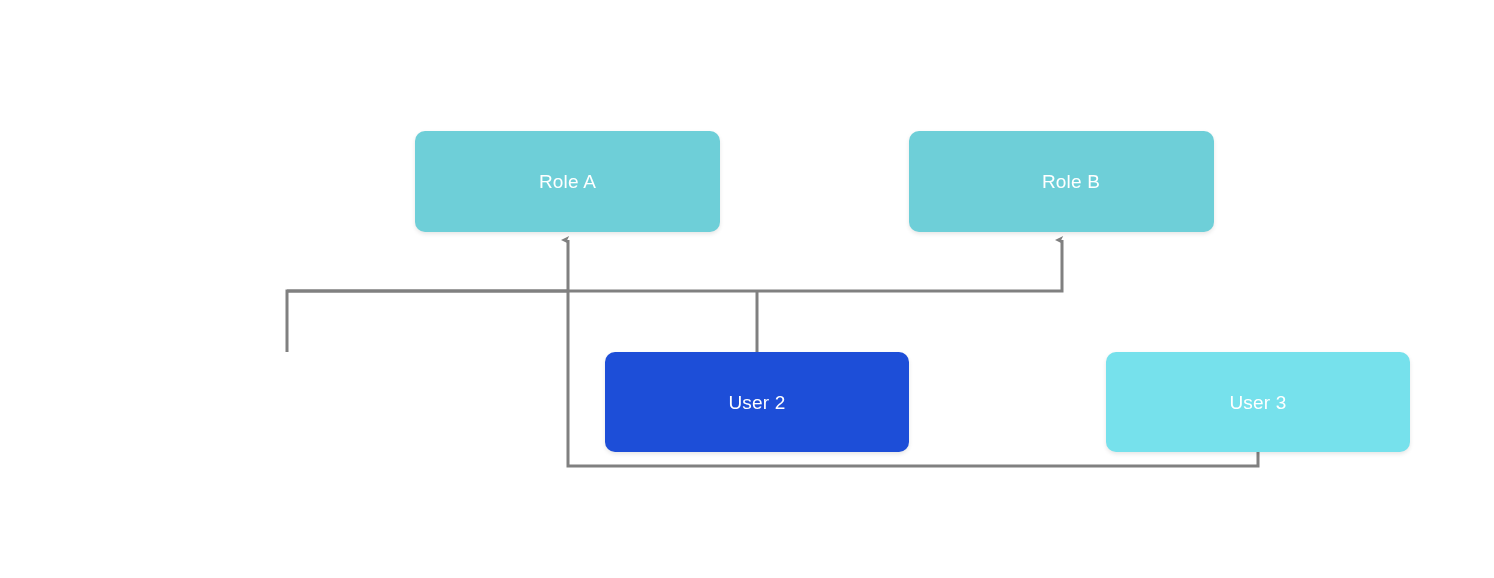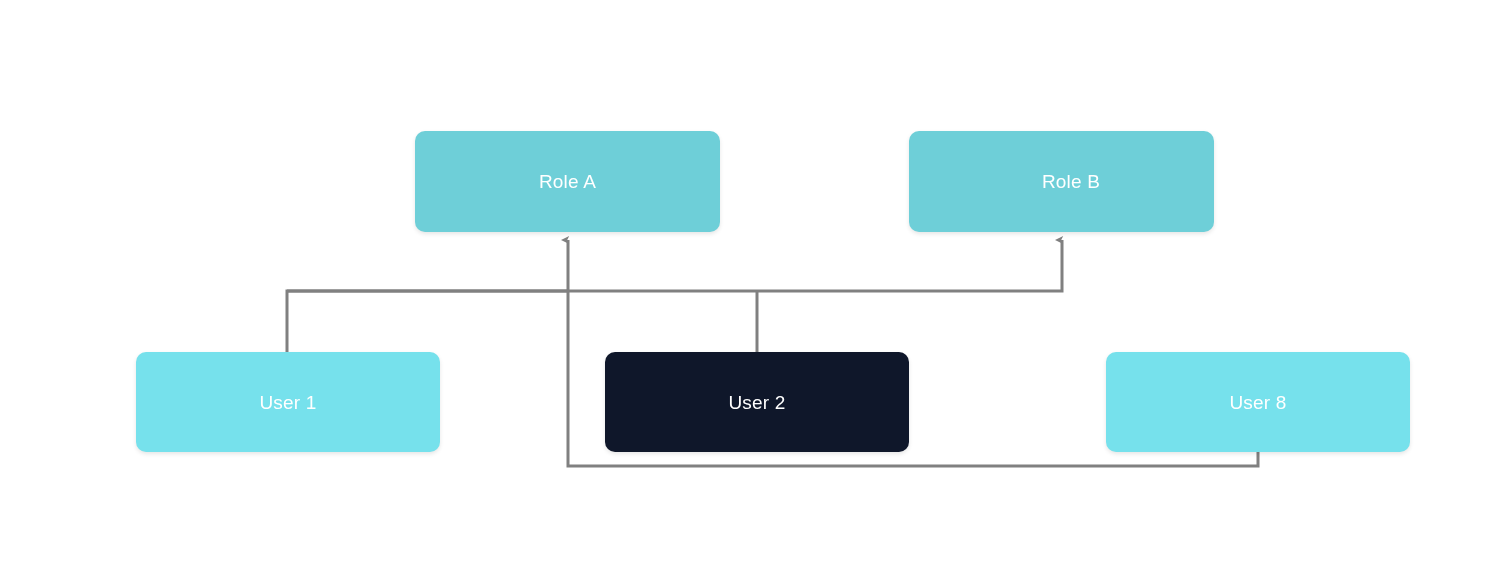--- a/index.html
+++ b/index.html
@@ -64,25 +64,22 @@
   </svg>
 
   <div class="node" style="left:415px; top:131px; width:305px; height:101px; background:#6ecfd8;">
     <span class="node-label">Role A</span>
   </div>
 
   <div class="node" style="left:909px; top:131px; width:305px; height:101px; background:#6ecfd8;padding-left:19px;">
     <span class="node-label">Role B</span>
   </div>
 
-  <div class="node" style="left:136px; top:352px; width:304px; height:100px; background:#76e1ec;">
-    <span class="node-label">User 1</span>
-  </div>
 
-  <div class="node" style="left:605px; top:352px; width:304px; height:100px; background:#0f172a;">
+  <div class="node" style="left:605px; top:352px; width:304px; height:100px; background:#1d4ed8;">
     <span class="node-label">User 2</span>
   </div>
 
   <div class="node" style="left:1106px; top:352px; width:304px; height:100px; background:#76e1ec;">
-    <span class="node-label">User 8</span>
+    <span class="node-label">User 3</span>
   </div>
 
 </div>
 
 </body></html>

